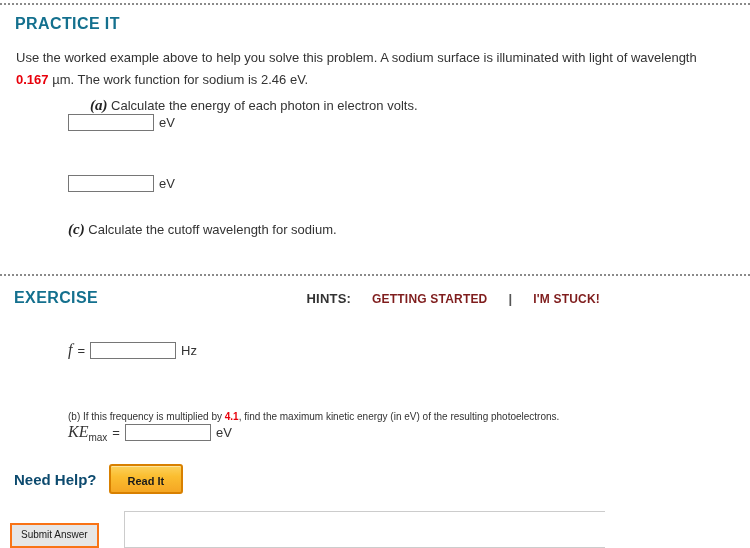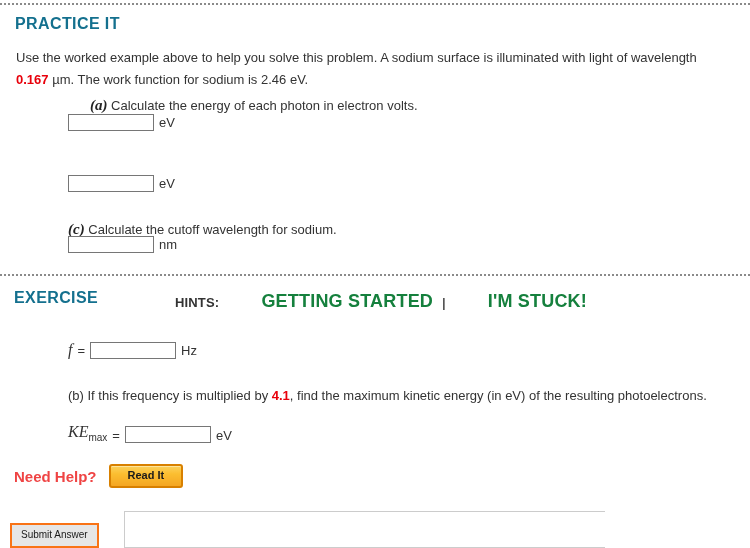--- a/index.html
+++ b/index.html
@@ -102,41 +102,40 @@
     outline: none;
   }
   .unit {
     font-size: 13px;
     color: #333333;
   }
 
   
   #hints-bar {
     position: absolute;
-    right: 18px;
+    right: 5px;
     top: 291px;
     display: flex;
     align-items: baseline;
-    gap: 9px;
+    gap: 21px;
     font-size: 13px;
     justify-content: space-between;
   }
   .hints-label {
     font-weight: bold;
     color: #333333;
     letter-spacing: 0.2px;
   }
   .hint-link {
-    color: #15803d;
-    font-weight: bold;
-    font-size: 18px;
+    color: #7f1d1d;
+    font-weight: bold;
+    font-size: 12px;
     letter-spacing: 0.2px;
     text-decoration: none;
     cursor: pointer;
-    margin-left: 33px;
   }
   .hint-sep {
     color: #555555;
     font-weight: bold;
   }
 
   
   #ex-a-text {
     position: absolute;
     left: 68px;
@@ -149,31 +148,31 @@
     position: absolute;
     left: 68px;
     top: 341px;
     display: flex;
     align-items: center;
     gap: 5px;
   }
   #ex-b-text {
     position: absolute;
     left: 68px;
-    top: 385px;
+    top: 406px;
     width: 655px;
-    font-size: 13px;
+    font-size: 10px;
     line-height: 21px;
   }
   #ex-b-row {
     position: absolute;
     left: 68px;
     top: 423px;
     display: flex;
-    align-items: flex-end;
+    align-items: center;
     gap: 5px;
   }
   .mathvar {
     font-family: "Liberation Serif", serif;
     font-style: italic;
     font-size: 16px;
     color: #333333;
   }
   .math-eq {
     font-family: "Liberation Sans", sans-serif;
@@ -191,33 +190,33 @@
   
   #need-help-wrap {
     position: absolute;
     left: 14px;
     top: 464px;
     display: flex;
     align-items: center;
     gap: 12px;
   }
   #need-help-label {
-    color: #ef4444;
+    color: #0c4a6e;
     font-weight: bold;
     font-size: 15px;
   }
   #read-it-button {
     display: inline-block;
     border: 2px solid #d88000;
     border-radius: 3px;
     background: linear-gradient(to bottom, #fcd15c 0%, #fbbe30 40%, #f5a623 100%);
     color: #1a1a1a;
     font-size: 11px;
     font-weight: bold;
-    padding: 3px 17px 4px 17px;
+    padding: 9px 17px 4px 17px;
     line-height: 13px;
     cursor: pointer;
     box-shadow: inset 0 1px 0 #fde49b;
   }
 
   
   #submit-panel {
     position: absolute;
     left: 124px;
     top: 511px;
@@ -264,24 +263,20 @@
   </div>
 
   <div class="answer-row" id="row-b">
     <input class="txtbox" type="text" value="" style="">
     <span class="unit">eV</span>
   </div>
 
   <div class="part" id="part-c">
     <span class="part-label">(c)</span><span> Calculate the cutoff wavelength for sodium.</span>
   </div>
-  <div class="answer-row" id="row-c">
-    <input class="txtbox" type="text" value="" style="">
-    <span class="unit">nm</span>
-  </div>
 
   <div class="dotted-rule rule-mid"></div>
 
   <div class="section-title" id="exercise-title">EXERCISE</div>
 
   <div id="hints-bar">
     <span class="hints-label">HINTS:</span>
     <span class="hint-link">GETTING STARTED</span>
     <span class="hint-sep">|</span>
     <span class="hint-link">I'M STUCK!</span>

